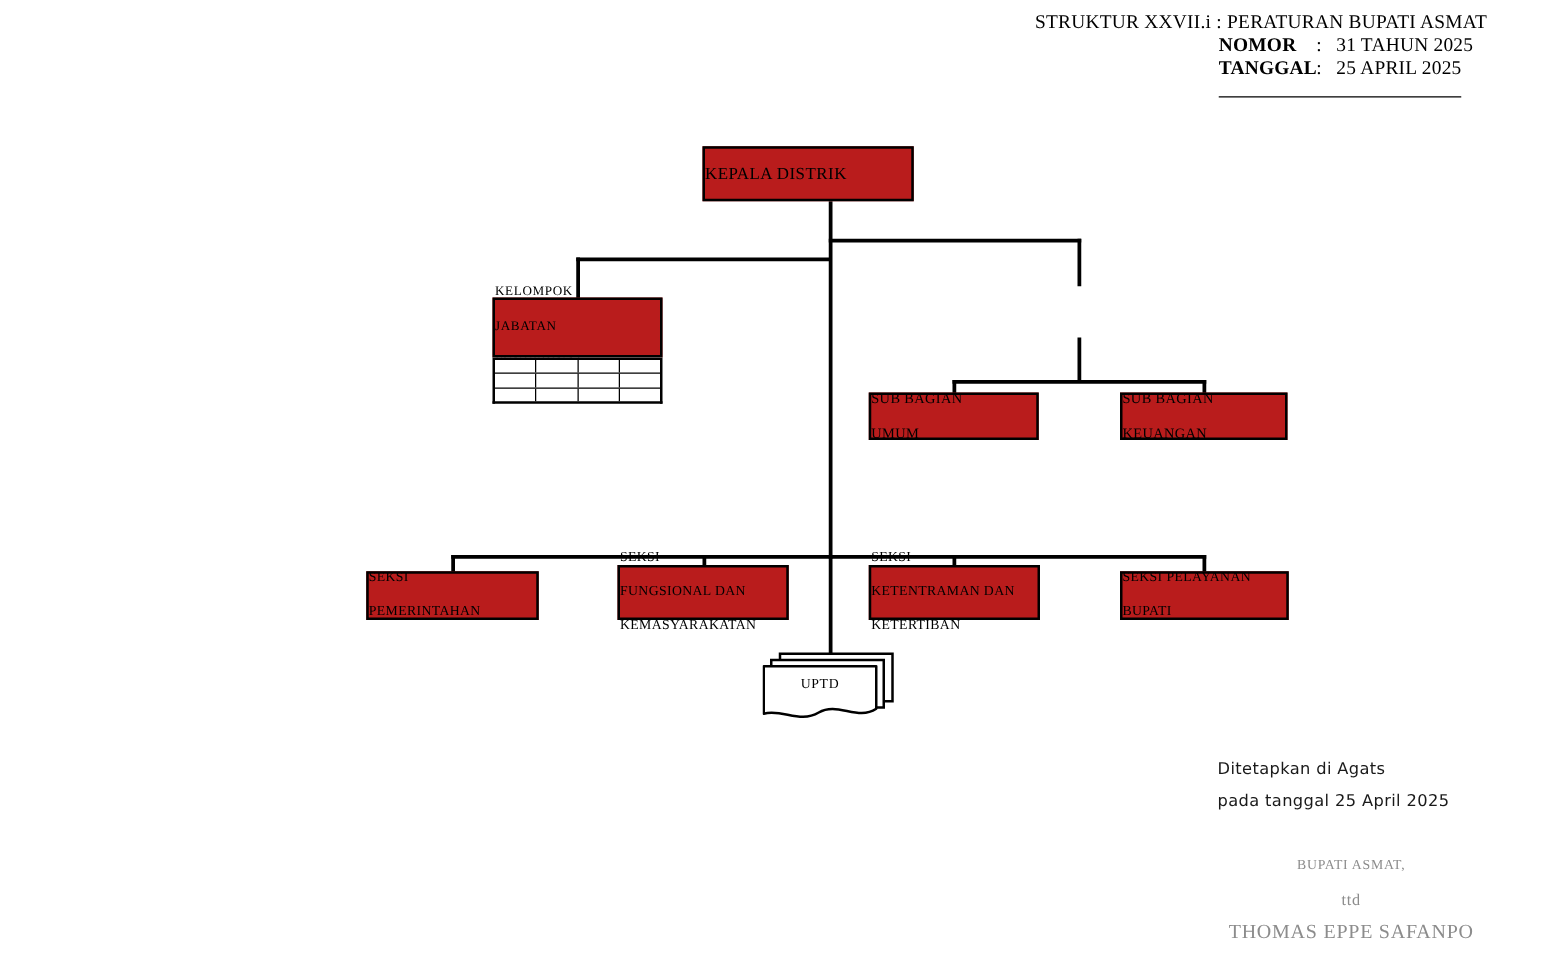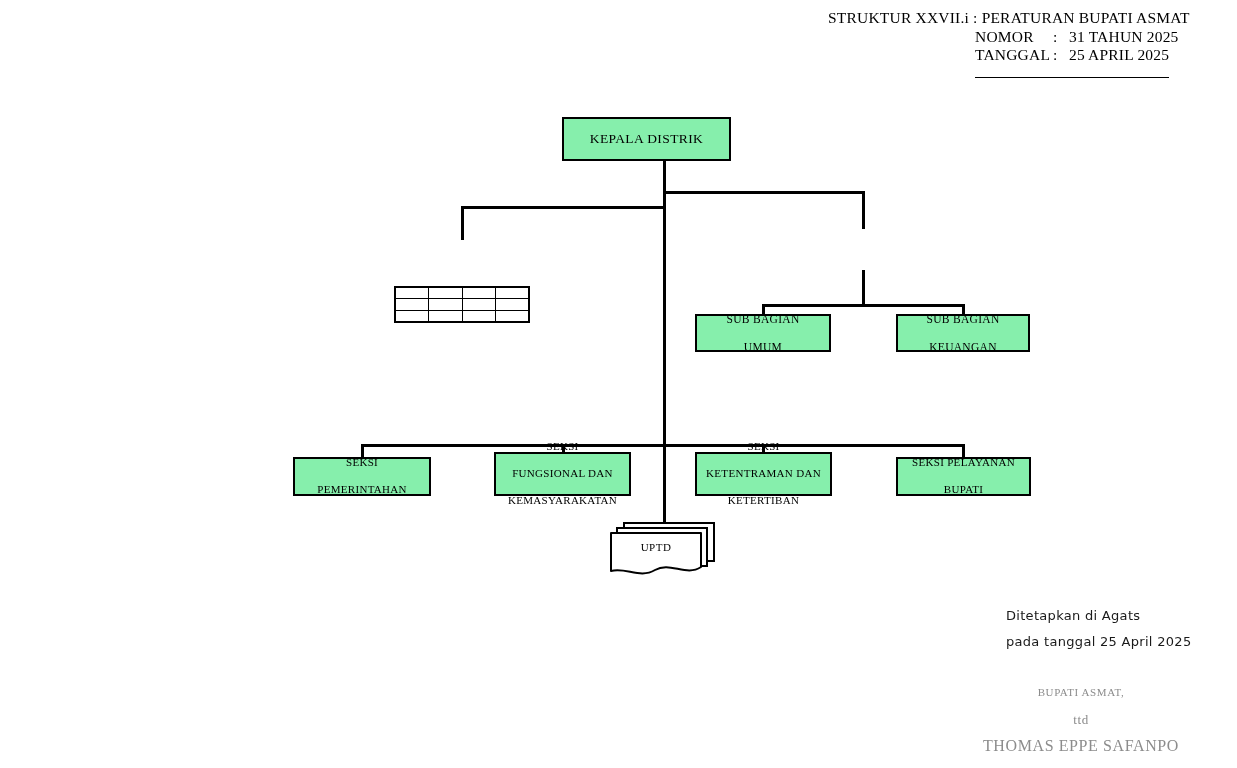--- a/index.html
+++ b/index.html
@@ -22,44 +22,44 @@
   .hdr {
     position: absolute;
     font-size: 15.5px;
     letter-spacing: 0.2px;
     white-space: nowrap;
     color: #000;
   }
   #hdr-line1 { left: 828px; top: 9px; }
   #hdr-line2 { left: 975px; top: 28px; }
   #hdr-line3 { left: 975px; top: 46px; border-bottom: 1.5px solid #000; padding-bottom: 13px; }
-  .hdr .lbl { display: inline-block; width: 78px; }
+  .hdr .lbl { display: inline-block; width: 78px; font-weight: bold; }
   .hdr .sep { display: inline-block; width: 16px; }
 
   
   #chart-title {
     position: absolute;
     left: 16px;
     top: 66px;
     font-size: 12.5px;
     font-weight: bold;
     letter-spacing: 0.1px;
     white-space: nowrap;
   }
 
   
   .node {
     position: absolute;
     box-sizing: border-box;
     border: 2.5px solid #000;
-    background: #86efac;
+    background: #b91c1c;
     display: flex;
     align-items: center;
     justify-content: center;
-    text-align: center;
+    text-align: left;
     line-height: 1.22;
     z-index: 3;
   }
   .node span { display: block; width: 100%; }
 
   #node-kepala   { left: 562px; top: 117px; width: 169px; height: 44px; font-size: 13.5px; letter-spacing: 0.4px; }
   #node-sekretaris { left: 796px; top: 227px; width: 134px; height: 43px; font-size: 12px; letter-spacing: 0.6px; }
   #node-subumum  { left: 695px; top: 314px; width: 136px; height: 38px; font-size: 11.5px; letter-spacing: 0.3px; }
   #node-subkeu   { left: 896px; top: 314px; width: 134px; height: 38px; font-size: 11.5px; letter-spacing: 0.3px; }
 
@@ -152,21 +152,20 @@
   }
 
   
   .foot {
     position: absolute;
     font-family: "DejaVu Sans", "Liberation Sans", sans-serif;
     font-size: 13px;
     color: #1a1a1a;
     white-space: nowrap;
     letter-spacing: 0.3px;
-    margin-left: 32px;
   }
   #foot-place { left: 974px; top: 608px; }
   #foot-date  { left: 974px; top: 634px; }
 
   .sign {
     position: absolute;
     width: 240px;
     text-align: center;
     left: 961px;
     font-family: "Liberation Serif", "DejaVu Serif", serif;
@@ -207,20 +206,27 @@
   <div class="ln ln-v" id="ln-seksi-d1"></div>
   <div class="ln ln-v" id="ln-seksi-d2"></div>
   <div class="ln ln-v" id="ln-seksi-d3"></div>
   <div class="ln ln-v" id="ln-seksi-d4"></div>
   <div class="ln ln-v" id="ln-uptd-v"></div>
 
   <div class="node" id="node-kepala">
     <span>KEPALA DISTRIK</span>
   </div>
 
+  <div class="node" id="node-kjf-head">
+    <span>
+      <span>KELOMPOK</span><br>
+      <span>JABATAN</span><br>
+      <span>FUNGSIONAL</span>
+    </span>
+  </div>
 
   <div id="kjf-grid">
     <div class="kjf-row">
       <div class="kjf-cell"></div>
       <div class="kjf-cell"></div>
       <div class="kjf-cell"></div>
       <div class="kjf-cell"></div>
     </div>
     <div class="kjf-row">
       <div class="kjf-cell"></div>

